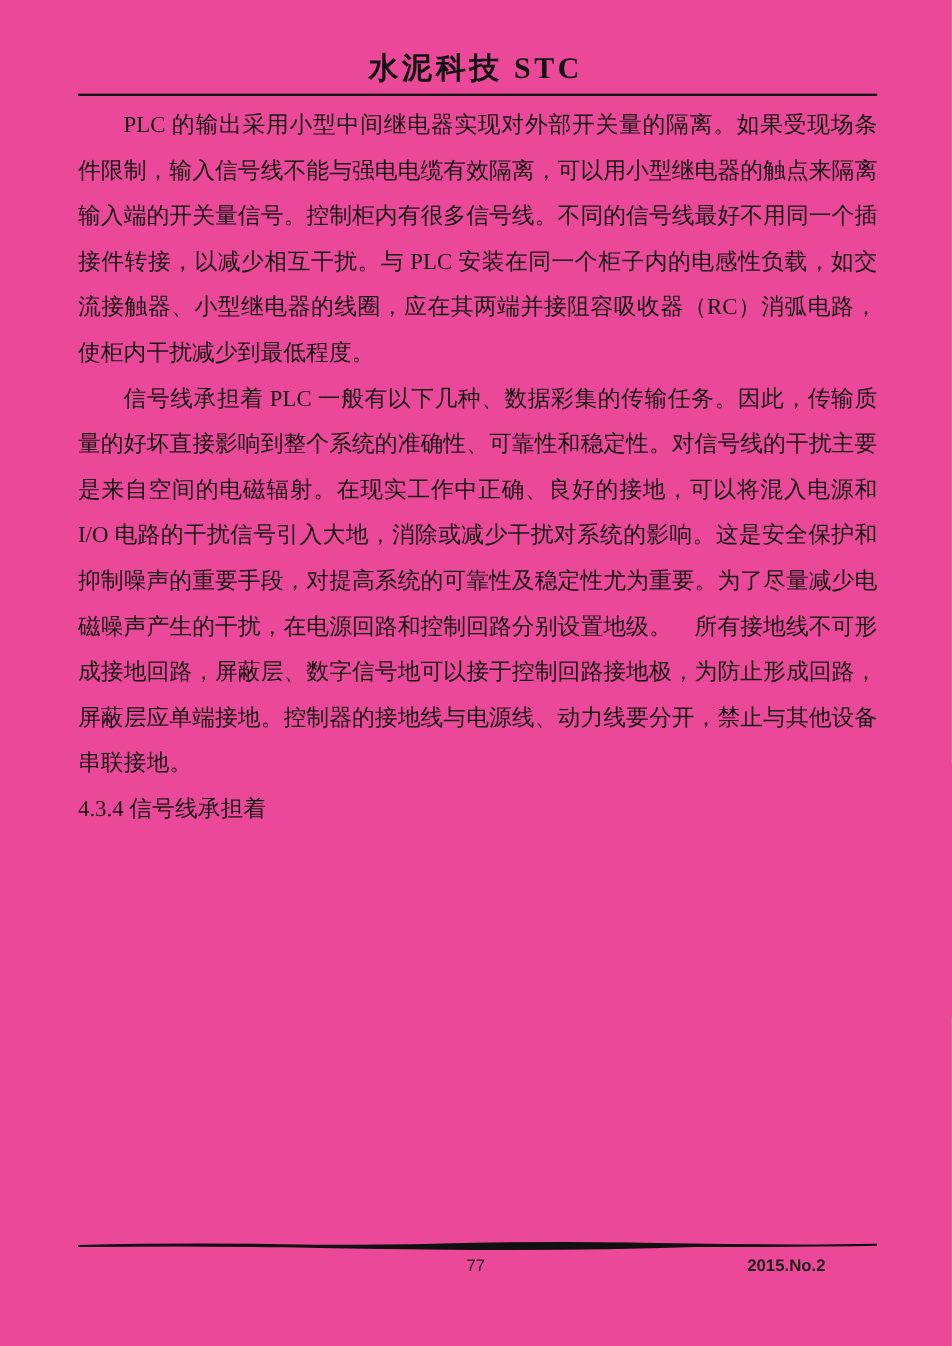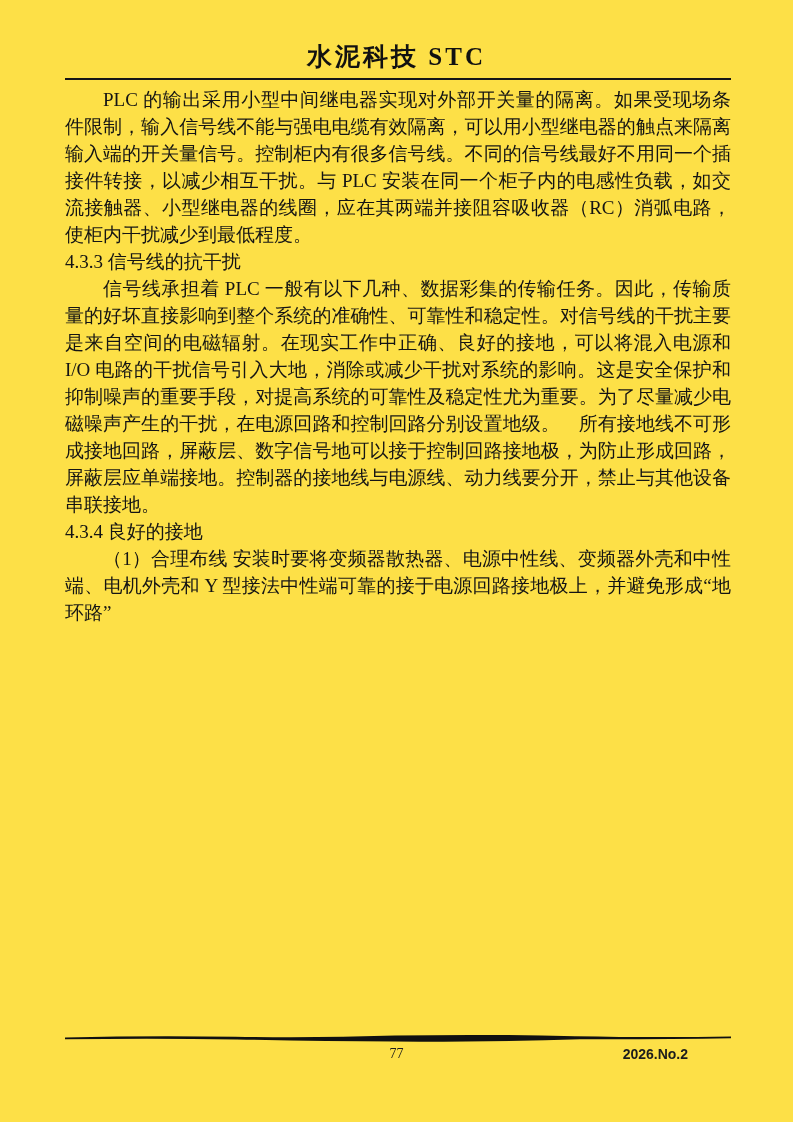--- a/index.html
+++ b/index.html
@@ -2,21 +2,21 @@
 <html><head>
 <meta charset="utf-8">
 <style>
   * { margin: 0; padding: 0; box-sizing: border-box; }
   html, body { background: #9c9c9c; }
   .page {
     position: relative;
     width: 793px;
     height: 1122px;
     margin: 0 auto;
-    background: #fde047;
+    background: #ec4899;
     font-family: "Liberation Serif", "DejaVu Serif", serif;
     color: #141414;
     overflow: hidden;
   }
   .doc-title {
     position: absolute;
     top: 40px;
     left: 0;
     right: 0;
     text-align: center;
@@ -32,41 +32,41 @@
     width: 666px;
     height: 0;
     border-top: 2px solid #161616;
   }
   .body-text {
     position: absolute;
     top: 86px;
     left: 65px;
     width: 666px;
     font-size: 19px;
-    line-height: 27px;
+    line-height: 38px;
     text-align: justify;
     text-justify: inter-character;
   }
   .para { text-indent: 2em; }
   .heading { text-indent: 0; }
   .footer-rule {
     position: absolute;
     top: 1033px;
     left: 65px;
     width: 666px;
     height: 11px;
     display: block;
   }
   .footer-page {
     position: absolute;
     top: 1046px;
     left: 0;
     right: 0;
     text-align: center;
-    font-family: Liberation Serif, serif;
+    font-family: Liberation Sans, sans-serif;
     font-size: 14px;
     color: #1c1c1c;
   }
   .footer-issue {
     position: absolute;
     top: 1046px;
     right: 105px;
     font-family: "Liberation Sans", "DejaVu Sans", sans-serif;
     font-size: 14px;
     font-weight: 700;
@@ -77,28 +77,26 @@
 <body>
 
 <div class="page">
 
   <div class="doc-title">水泥科技 STC</div>
 
   <div class="header-rule"></div>
 
   <div class="body-text">
     <div class="para">PLC 的输出采用小型中间继电器实现对外部开关量的隔离。如果受现场条件限制，输入信号线不能与强电电缆有效隔离，可以用小型继电器的触点来隔离输入端的开关量信号。控制柜内有很多信号线。不同的信号线最好不用同一个插接件转接，以减少相互干扰。与 PLC 安装在同一个柜子内的电感性负载，如交流接触器、小型继电器的线圈，应在其两端并接阻容吸收器（RC）消弧电路，使柜内干扰减少到最低程度。</div>
-    <div class="heading">4.3.3 信号线的抗干扰</div>
     <div class="para">信号线承担着 PLC 一般有以下几种、数据彩集的传输任务。因此，传输质量的好坏直接影响到整个系统的准确性、可靠性和稳定性。对信号线的干扰主要是来自空间的电磁辐射。在现实工作中正确、良好的接地，可以将混入电源和 I/O 电路的干扰信号引入大地，消除或减少干扰对系统的影响。这是安全保护和抑制噪声的重要手段，对提高系统的可靠性及稳定性尤为重要。为了尽量减少电磁噪声产生的干扰，在电源回路和控制回路分别设置地级。　所有接地线不可形成接地回路，屏蔽层、数字信号地可以接于控制回路接地极，为防止形成回路，屏蔽层应单端接地。控制器的接地线与电源线、动力线要分开，禁止与其他设备串联接地。</div>
-    <div class="heading">4.3.4 良好的接地</div>
-    <div class="para">（1）合理布线 安装时要将变频器散热器、电源中性线、变频器外壳和中性端、电机外壳和 Y 型接法中性端可靠的接于电源回路接地极上，并避免形成“地环路”</div>
+    <div class="heading">4.3.4 信号线承担着</div>
   </div>
 
   <svg class="footer-rule" viewBox="0 0 666 11" preserveAspectRatio="none" xmlns="http://www.w3.org/2000/svg">
     <path fill="#101010" d="M0,4.4 Q90,2.4 170,3.8 Q250,5.2 330,2.6 Q420,1.0 510,3.2 Q595,4.8 666,3.4
              L666,5.2 Q600,6.4 515,6.2 Q430,9.0 330,8.6 Q255,8.3 172,6.4 Q92,5.2 0,6.2 Z"></path>
   </svg>
 
   <div class="footer-page">77</div>
 
-  <div class="footer-issue">2026.No.2</div>
+  <div class="footer-issue">2015.No.2</div>
 
 </div>
 
 </body></html>

